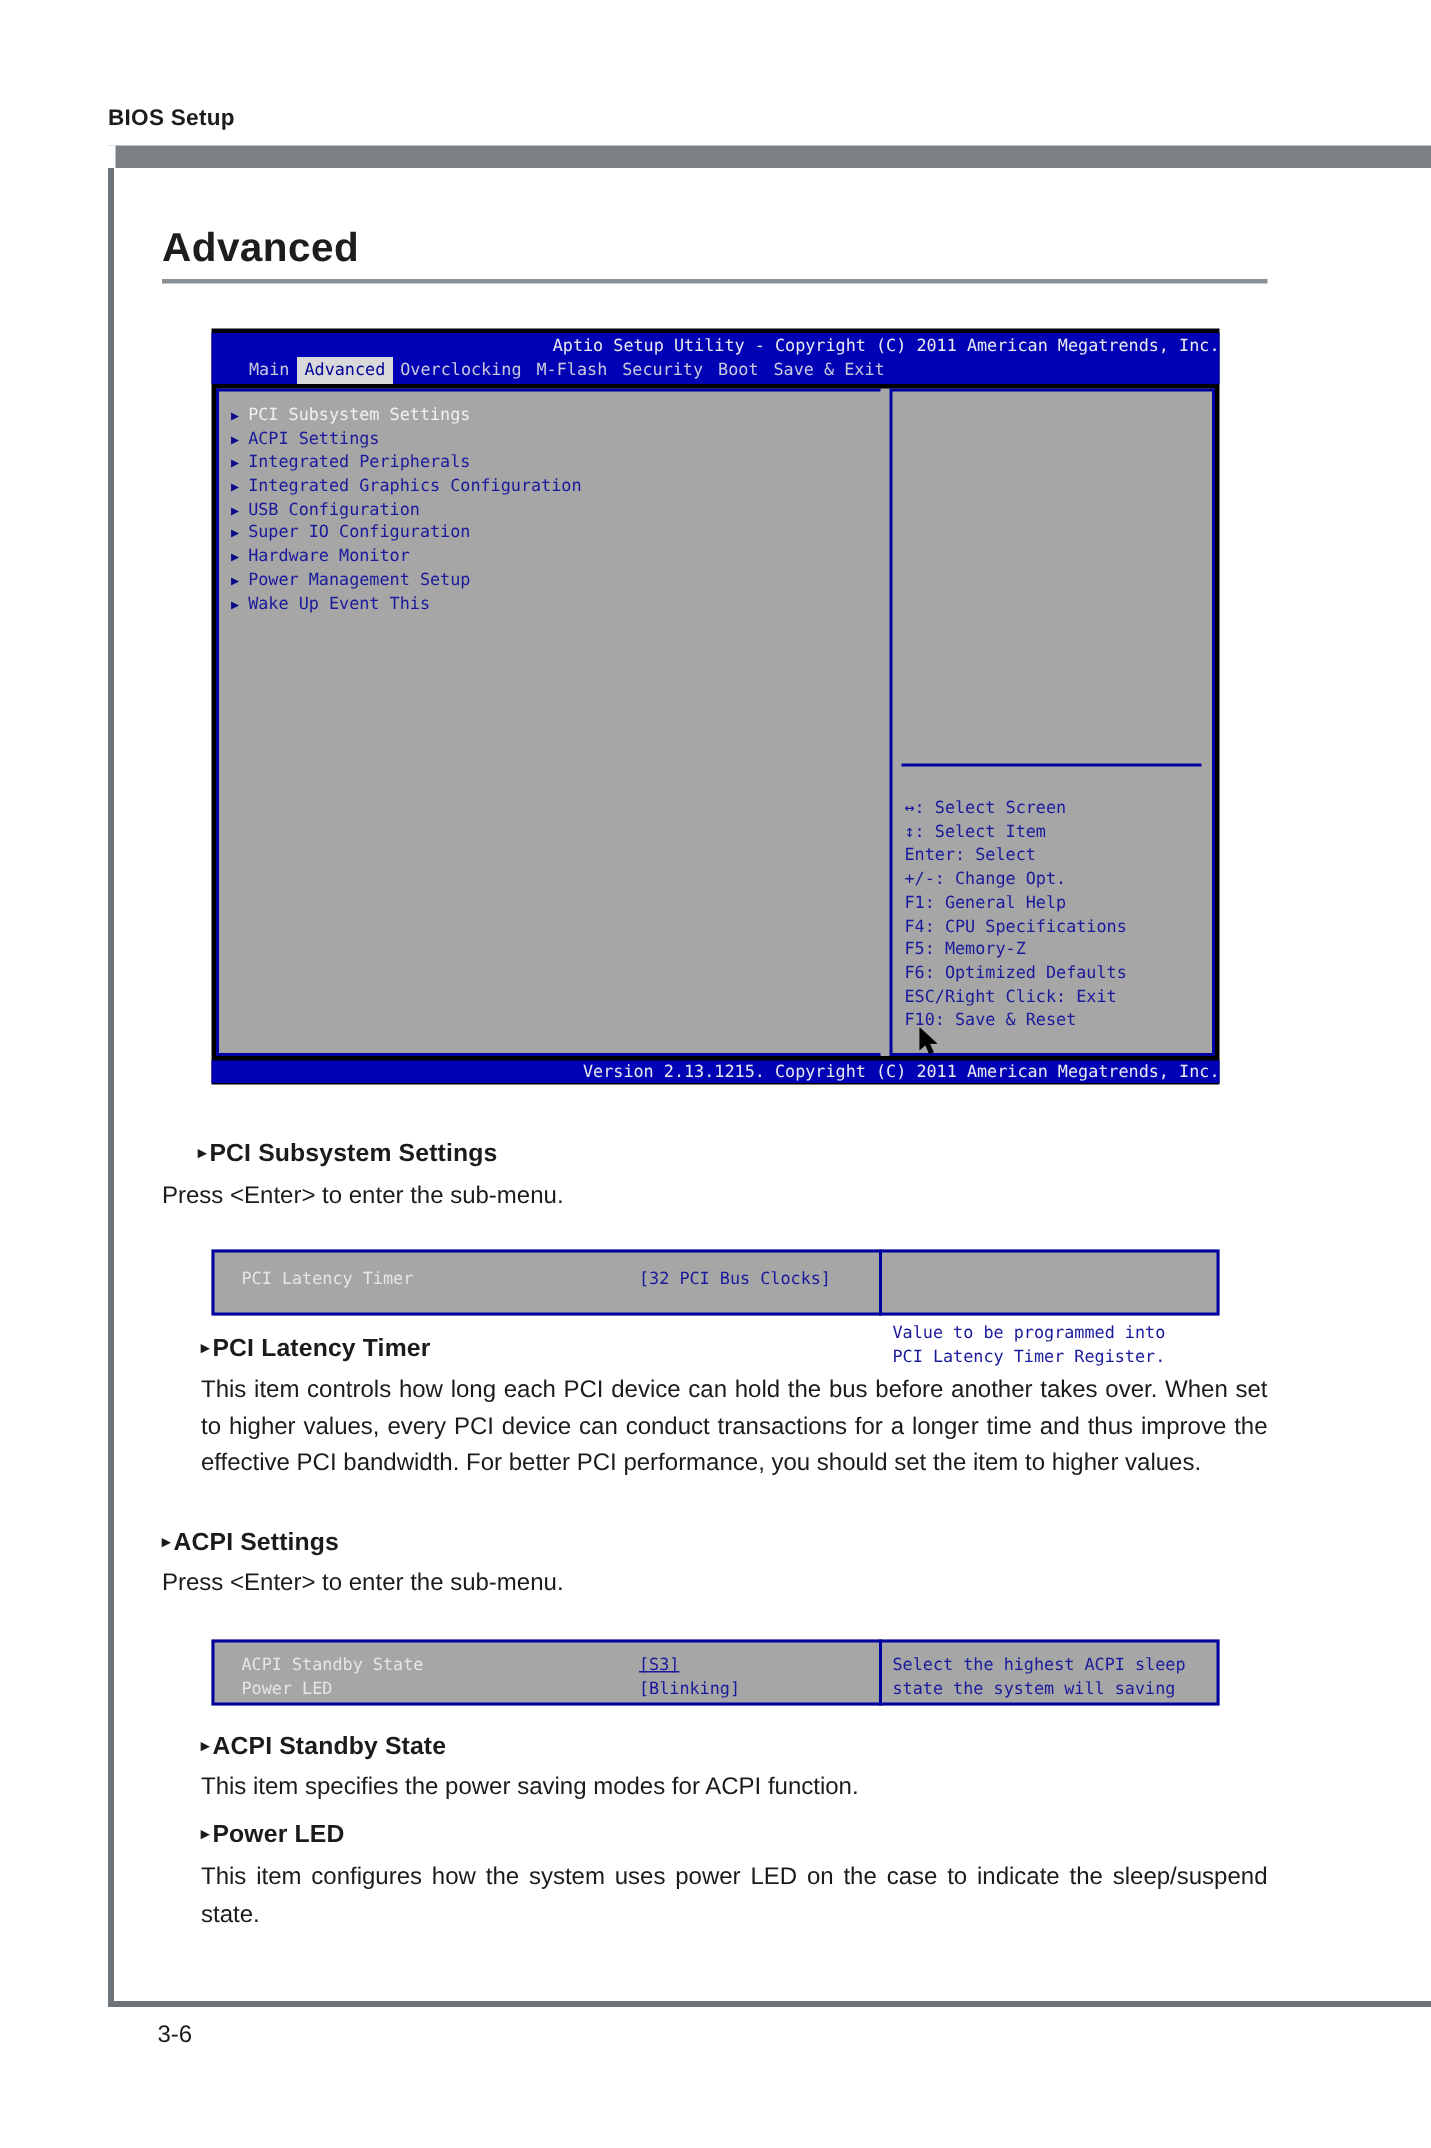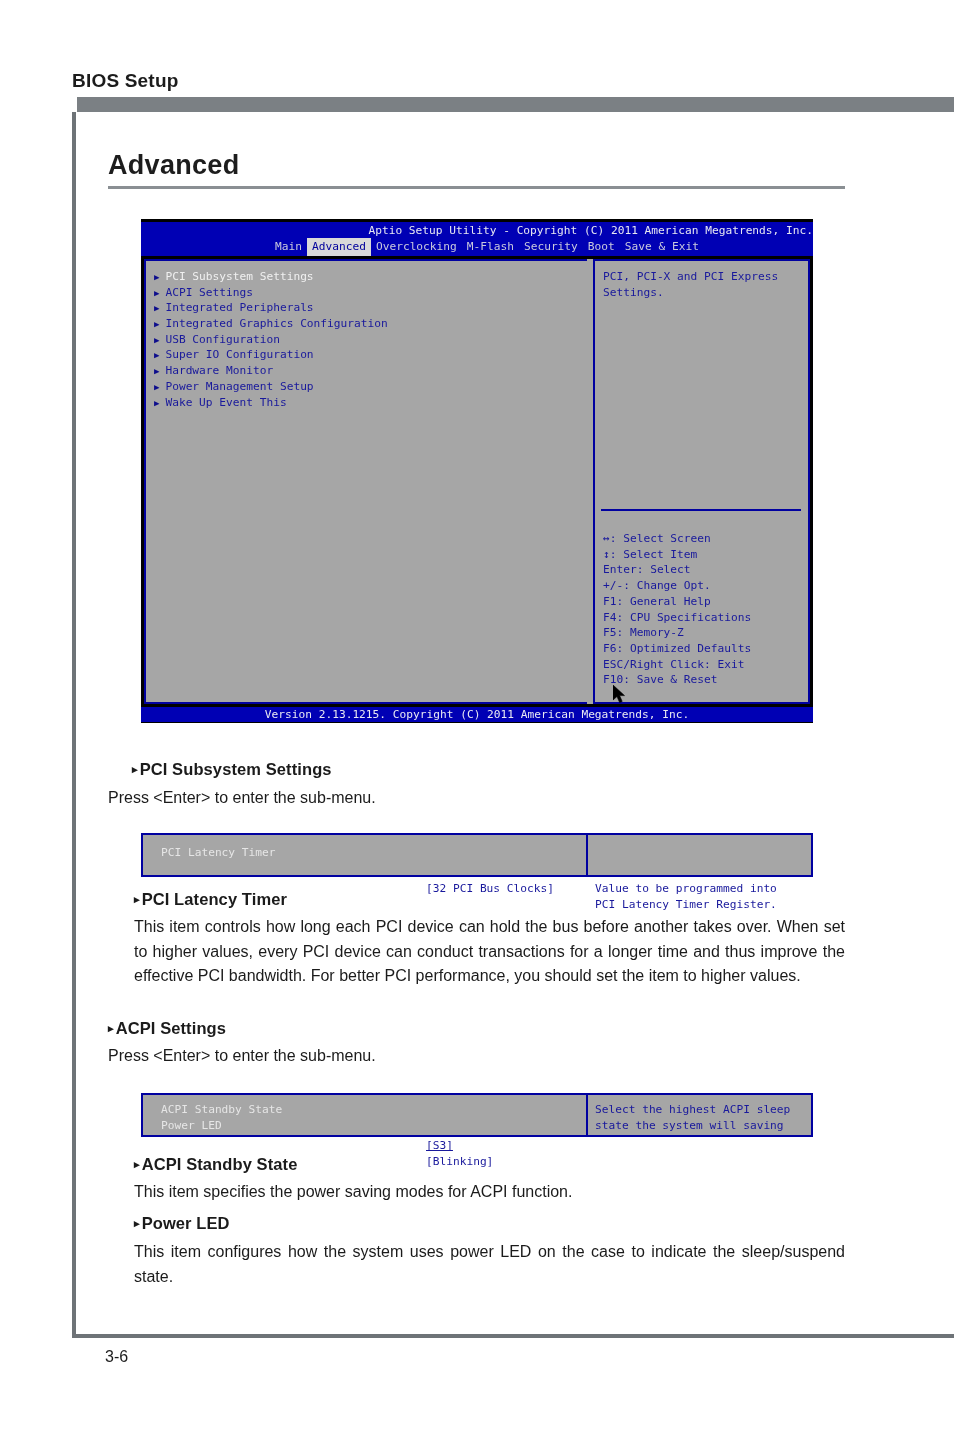--- a/index.html
+++ b/index.html
@@ -8,21 +8,21 @@
     background:#ffffff;
     font-family:"Liberation Sans", sans-serif;
     color:#1a1a1a;
     position:relative;
     overflow:hidden;
   }
 
   
   .page-head{
     position:absolute; left:72px; top:70px;
-    font-size:19px; font-weight:bold; letter-spacing:.2px;
+    font-size:15px; font-weight:bold; letter-spacing:.2px;
     color:#1c1c1c;
   }
   .head-rule{
     position:absolute; left:72px; top:97px; width:882px; height:15px;
     background:#7b8084;
   }
   .head-rule-notch{
     position:absolute; left:72px; top:97px; width:5px; height:15px;
     background:#ffffff;
   }
@@ -70,21 +70,21 @@
   .bios-title{
     position:absolute; left:0; top:4px; width:672px;
     text-align:right; color:#e8e8f2; font-size:11.2px;
     font-family:"DejaVu Sans Mono","Liberation Mono",monospace;
     white-space:pre;
   }
   .tabs{
     position:absolute; left:0; top:20px; width:672px; height:16px;
     display:flex; align-items:center; gap:0;
     font-family:"DejaVu Sans Mono","Liberation Mono",monospace;
-    font-size:11.2px; white-space:pre;justify-content:center;
+    font-size:11.2px; white-space:pre;
   }
   .tabs .pad{ width:20px; }
   .tab{ color:#c9c9dd; padding:1px 5px; }
   .tab.active{ background:#d9d9d9; color:#00009c; }
 
   .bios-body{
     position:absolute; left:3px; top:40px; width:666px; height:445px;
     background:#a6a6a6;
   }
   .panel-left{
@@ -108,21 +108,21 @@
   }
   .help-div{
     position:absolute; left:6px; top:248px; width:200px; height:2px;
     background:#0000a0;
   }
   .keys{
     position:absolute; left:8px; top:270px; white-space:pre; color:#19199c;
   }
   .bios-botbar{
     position:absolute; left:0; top:488px; width:672px; height:15px;
-    background:#0000b4; color:#e8e8f2; text-align:center;
+    background:#0000b4; color:#e8e8f2; text-align:right;
     font-size:11.2px; white-space:pre;
     font-family:"DejaVu Sans Mono","Liberation Mono",monospace;
   }
 
   .cursor{ position:absolute; left:472px; top:466px; width:14px; height:20px; }
 
   
   .strip{
     position:absolute;
     background:#a6a6a6;
@@ -131,21 +131,21 @@
     font-family:"DejaVu Sans Mono","Liberation Mono",monospace;
     font-size:11.2px; line-height:15.7px;
   }
   .strip .div{
     position:absolute; top:-2px; width:2px; background:#0000a0;
   }
   .strip .row{
     position:absolute; display:block; white-space:pre;
   }
   .strip .name{ color:#e6e6e6; }
-  .strip .val{ color:#19199c;margin-top:36px; }
+  .strip .val{ color:#19199c; }
   .strip .hlp{ color:#19199c; white-space:pre; }
 
   #strip-pci{ left:141px; top:833px; width:672px; height:44px; }
   #strip-acpi{ left:141px; top:1093px; width:672px; height:44px; }
 
   
   .bullet{
     position:absolute; font-size:16.5px; font-weight:bold; color:#1b1b1b;
     white-space:nowrap; letter-spacing:.1px;
   }
@@ -183,22 +183,20 @@
           <div class="menu-item"><span class="arrow">▶</span><span class="lbl">Integrated Peripherals</span></div>
           <div class="menu-item"><span class="arrow">▶</span><span class="lbl">Integrated Graphics Configuration</span></div>
           <div class="menu-item"><span class="arrow">▶</span><span class="lbl">USB Configuration</span></div>
           <div class="menu-item"><span class="arrow">▶</span><span class="lbl">Super IO Configuration</span></div>
           <div class="menu-item"><span class="arrow">▶</span><span class="lbl">Hardware Monitor</span></div>
           <div class="menu-item"><span class="arrow">▶</span><span class="lbl">Power Management Setup</span></div>
           <div class="menu-item"><span class="arrow">▶</span><span class="lbl">Wake Up Event This</span></div>
         </div>
     </div>
     <div class="panel-right">
-      <div class="help-text">PCI, PCI-X and PCI Express
-Settings.</div>
       <div class="help-div"></div>
       <div class="keys">↔: Select Screen
 ↕: Select Item
 Enter: Select
 +/-: Change Opt.
 F1: General Help
 F4: CPU Specifications
 F5: Memory-Z
 F6: Optimized Defaults
 ESC/Right Click: Exit

